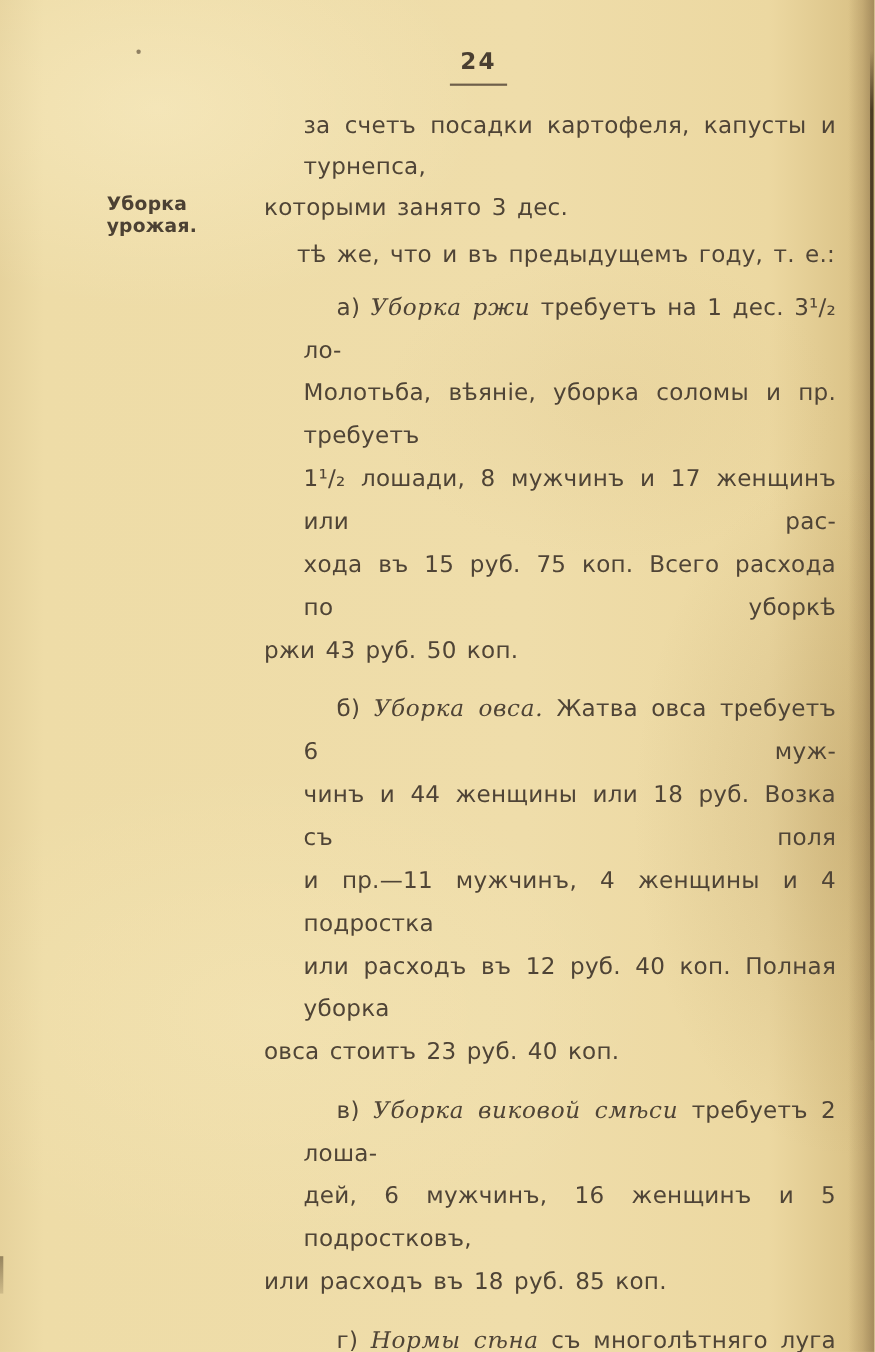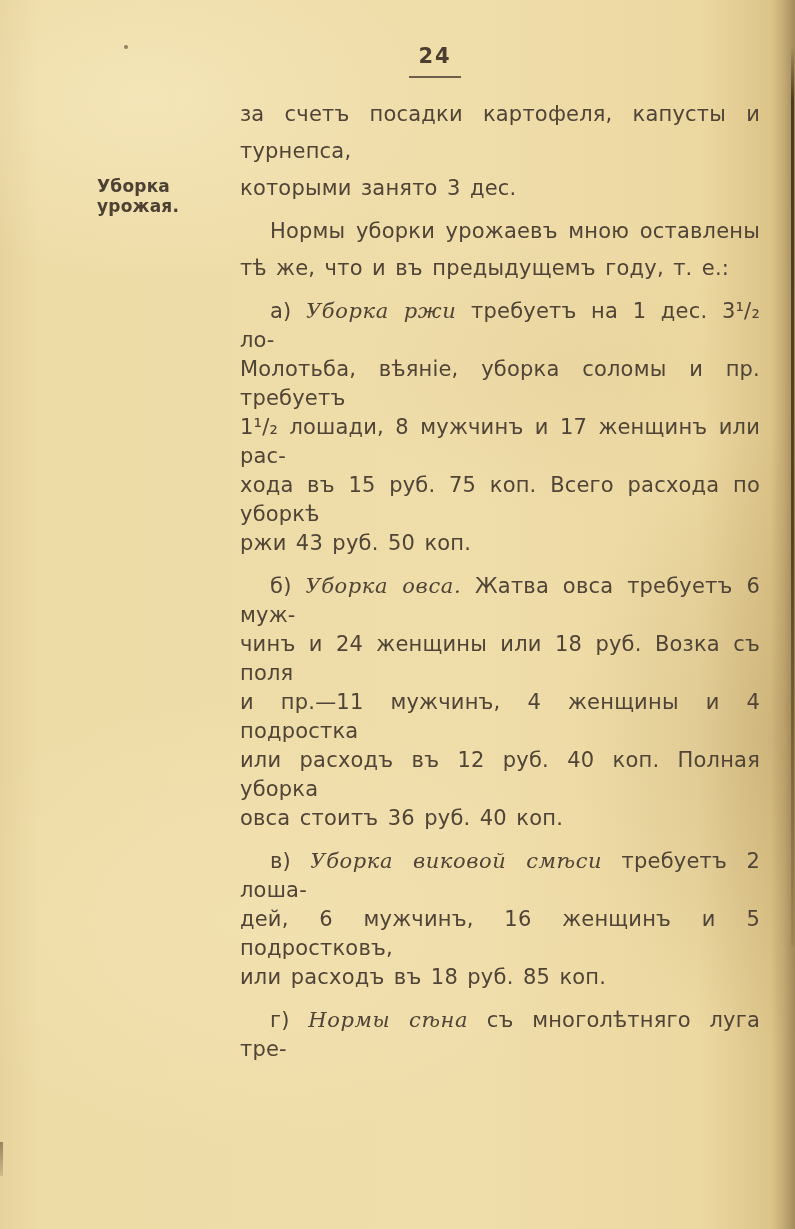--- a/index.html
+++ b/index.html
@@ -39,29 +39,29 @@
   .page-number-rule { width:52px; height:2px; background:#57493a; margin:8px auto 0 auto; opacity:.85; }
 
   .margin-note {
     position:absolute; left:97px; top:176px; width:145px;
     font-size:17px; font-weight:bold; letter-spacing:0.2px; color:#4c4133;
   }
 
   .text-column {
     position:absolute; left:240px; top:96px; width:520px;
   }
-  .paragraph { margin-top:14px; line-height:29px; }
+  .paragraph { margin-top:14px; line-height:39px; }
   .paragraph:nth-child(1) { margin-top:0; line-height:37px; }
   .paragraph:nth-child(2) { margin-top:6px;  line-height:37px; }
   .paragraph:nth-child(3) { margin-top:10px; }
   .line {
     font-size:21px; letter-spacing:0.2px; word-spacing:2.5px;
     white-space:normal; color:#4f4436;
   }
-  .line.just { text-align:justify; text-align-last:justify; }
+  .line.just { text-align:justify; text-align-last:justify;margin-left:36px; }
   .paragraph.indent .line:first-child { text-indent:30px; }
   .line i.head {
     font-family:"DejaVu Serif","Liberation Serif",serif;
     font-style:italic; letter-spacing:0.6px;
   }
 </style>
 </head>
 <body>
 
 <div class="page">
@@ -77,36 +77,35 @@
   </div>
 
   <div class="margin-note">Уборка урожая.</div>
 
   <div class="text-column">
       <div class="paragraph">
         <div class="line just">за счетъ посадки картофеля, капусты и турнепса,</div>
         <div class="line">которыми занято 3 дес.</div>
       </div>
       <div class="paragraph indent">
-        <div class="line just">Нормы уборки урожаевъ мною оставлены</div>
         <div class="line">тѣ же, что и въ предыдущемъ году, т. е.:</div>
       </div>
       <div class="paragraph indent">
         <div class="line just">а) <i class="head">Уборка ржи</i> требуетъ на 1 дес. 3¹/₂ ло-</div>
         <div class="line just">Молотьба, вѣяніе, уборка соломы и пр. требуетъ</div>
         <div class="line just">1¹/₂ лошади, 8 мужчинъ и 17 женщинъ или рас-</div>
         <div class="line just">хода въ 15 руб. 75 коп. Всего расхода по уборкѣ</div>
         <div class="line">ржи 43 руб. 50 коп.</div>
       </div>
       <div class="paragraph indent">
         <div class="line just">б) <i class="head">Уборка овса.</i> Жатва овса требуетъ 6 муж-</div>
-        <div class="line just">чинъ и 24 женщины или 18 руб. Возка съ поля</div>
+        <div class="line just">чинъ и 44 женщины или 18 руб. Возка съ поля</div>
         <div class="line just">и пр.—11 мужчинъ, 4 женщины и 4 подростка</div>
         <div class="line just">или расходъ въ 12 руб. 40 коп. Полная уборка</div>
-        <div class="line">овса стоитъ 36 руб. 40 коп.</div>
+        <div class="line">овса стоитъ 23 руб. 40 коп.</div>
       </div>
       <div class="paragraph indent">
         <div class="line just">в) <i class="head">Уборка виковой смѣси</i> требуетъ 2 лоша-</div>
         <div class="line just">дей, 6 мужчинъ, 16 женщинъ и 5 подростковъ,</div>
         <div class="line">или расходъ въ 18 руб. 85 коп.</div>
       </div>
       <div class="paragraph indent">
         <div class="line just">г) <i class="head">Нормы сѣна</i> съ многолѣтняго луга тре-</div>
       </div>
     </div>

